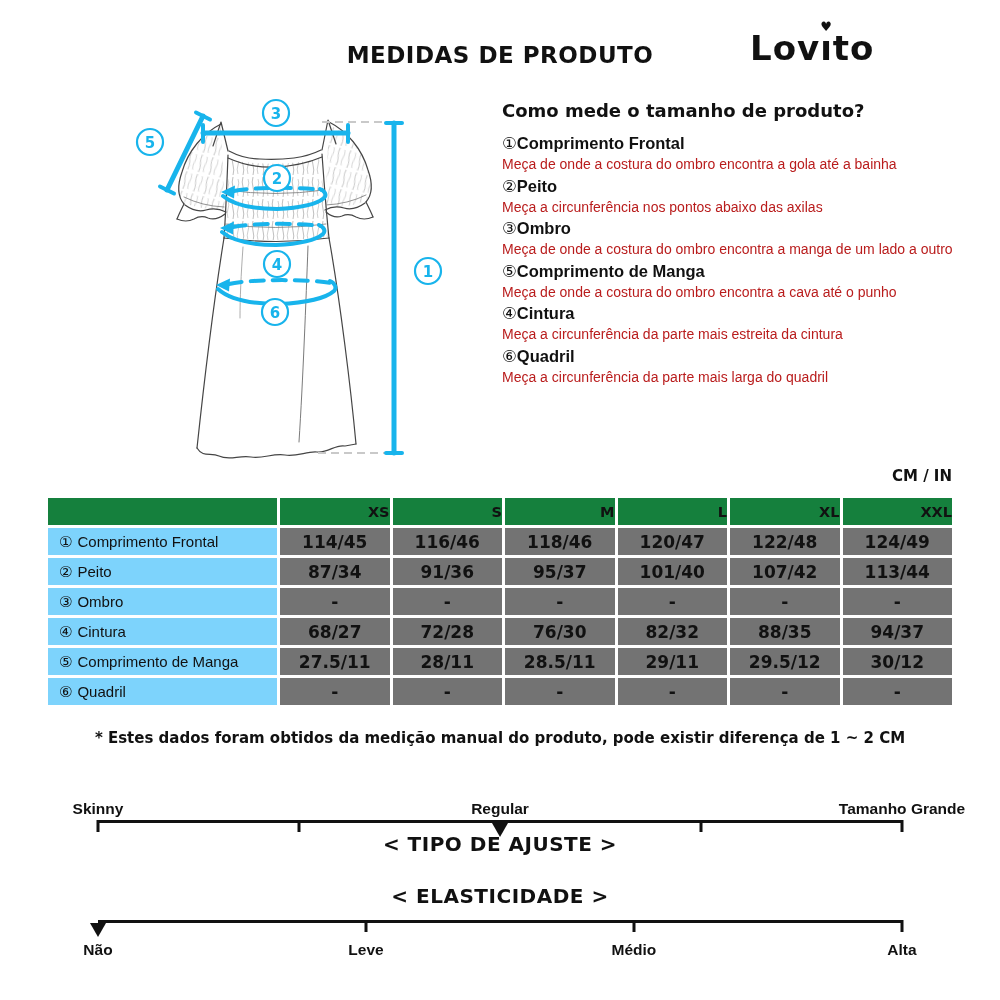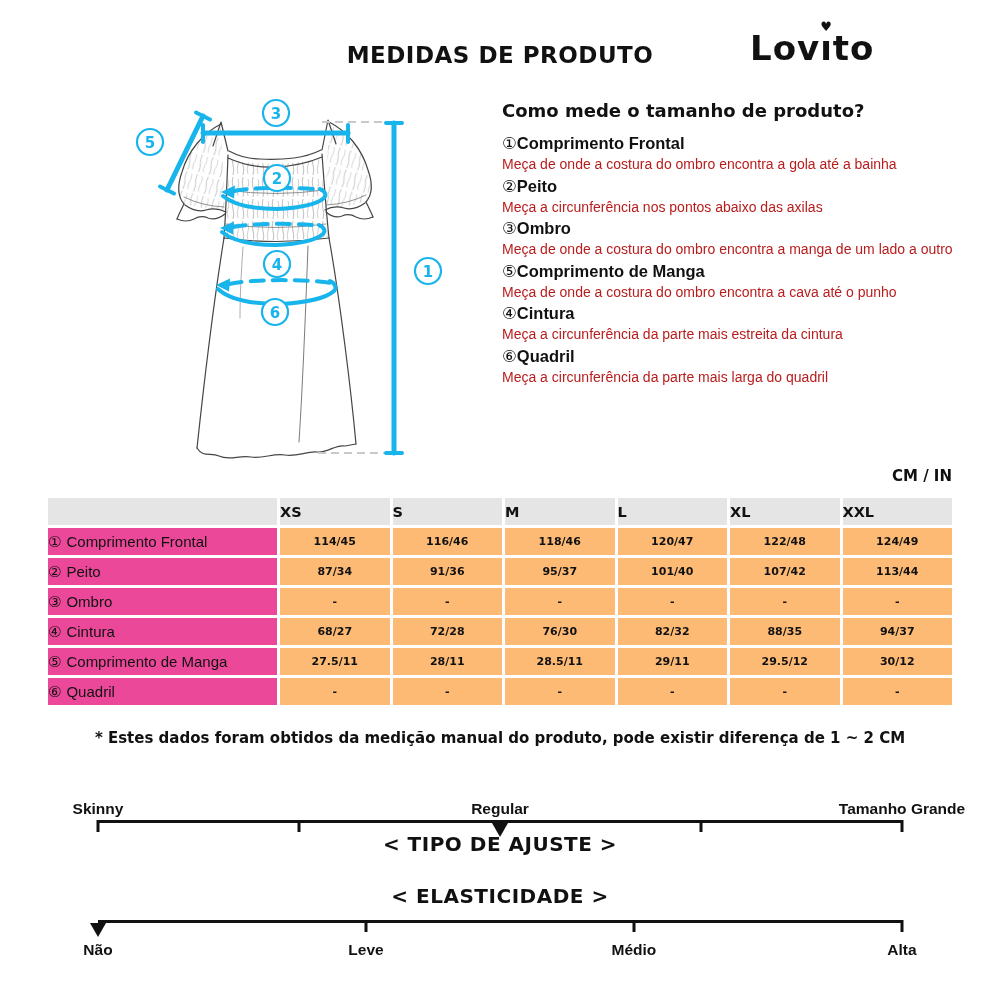--- a/index.html
+++ b/index.html
@@ -25,27 +25,27 @@
   .g-name .cnum{font-family:"DejaVu Sans",sans-serif;font-weight:normal;}
   .g-desc{font-size:14px;line-height:21.5px;color:#b91c1c;}
 
   
   .units{position:absolute;top:467px;right:48px;font-family:"DejaVu Sans",sans-serif;
          font-weight:bold;font-size:15px;}
   table.sizes{position:absolute;left:45px;top:495px;width:910px;border-collapse:separate;
          border-spacing:3px;table-layout:fixed;}
   table.sizes col.c0{width:229px;}
   table.sizes th,table.sizes td{height:27px;padding:0;vertical-align:middle;}
-  table.sizes th{background:#e5e5e5;font-family:"DejaVu Sans",sans-serif;font-weight:bold;
-         font-size:14.5px;text-align:left;}
-  table.sizes td.rowlabel{background:#ec4899;font-size:15px;font-weight:normal;
-         text-align:left;}
+  table.sizes th{background:#15803d;font-family:"DejaVu Sans",sans-serif;font-weight:bold;
+         font-size:14.5px;text-align:right;}
+  table.sizes td.rowlabel{background:#7dd3fc;font-size:15px;font-weight:normal;
+         text-align:left;padding-left:11px;}
   table.sizes td.rowlabel .cnum{font-family:"DejaVu Sans",sans-serif;margin-right:5px;}
-  table.sizes td.val{background:#fdba74;font-family:"DejaVu Sans",sans-serif;font-weight:bold;
-         font-size:11px;text-align:center;}
+  table.sizes td.val{background:#737373;font-family:"DejaVu Sans",sans-serif;font-weight:bold;
+         font-size:17px;text-align:center;}
 
   .footnote{position:absolute;top:729px;left:0;right:0;text-align:center;
          font-family:"DejaVu Sans",sans-serif;font-weight:bold;font-size:15px;}
 
   
   .scale-title{position:absolute;left:0;right:0;text-align:center;
          font-family:"DejaVu Sans",sans-serif;font-weight:bold;font-size:20px;letter-spacing:.5px;}
   .scale-line{position:absolute;left:98px;width:804px;height:3px;background:#111;}
   .scale-line .tick{position:absolute;top:0;width:3px;height:12px;background:#111;
          transform:translateX(-50%);}

